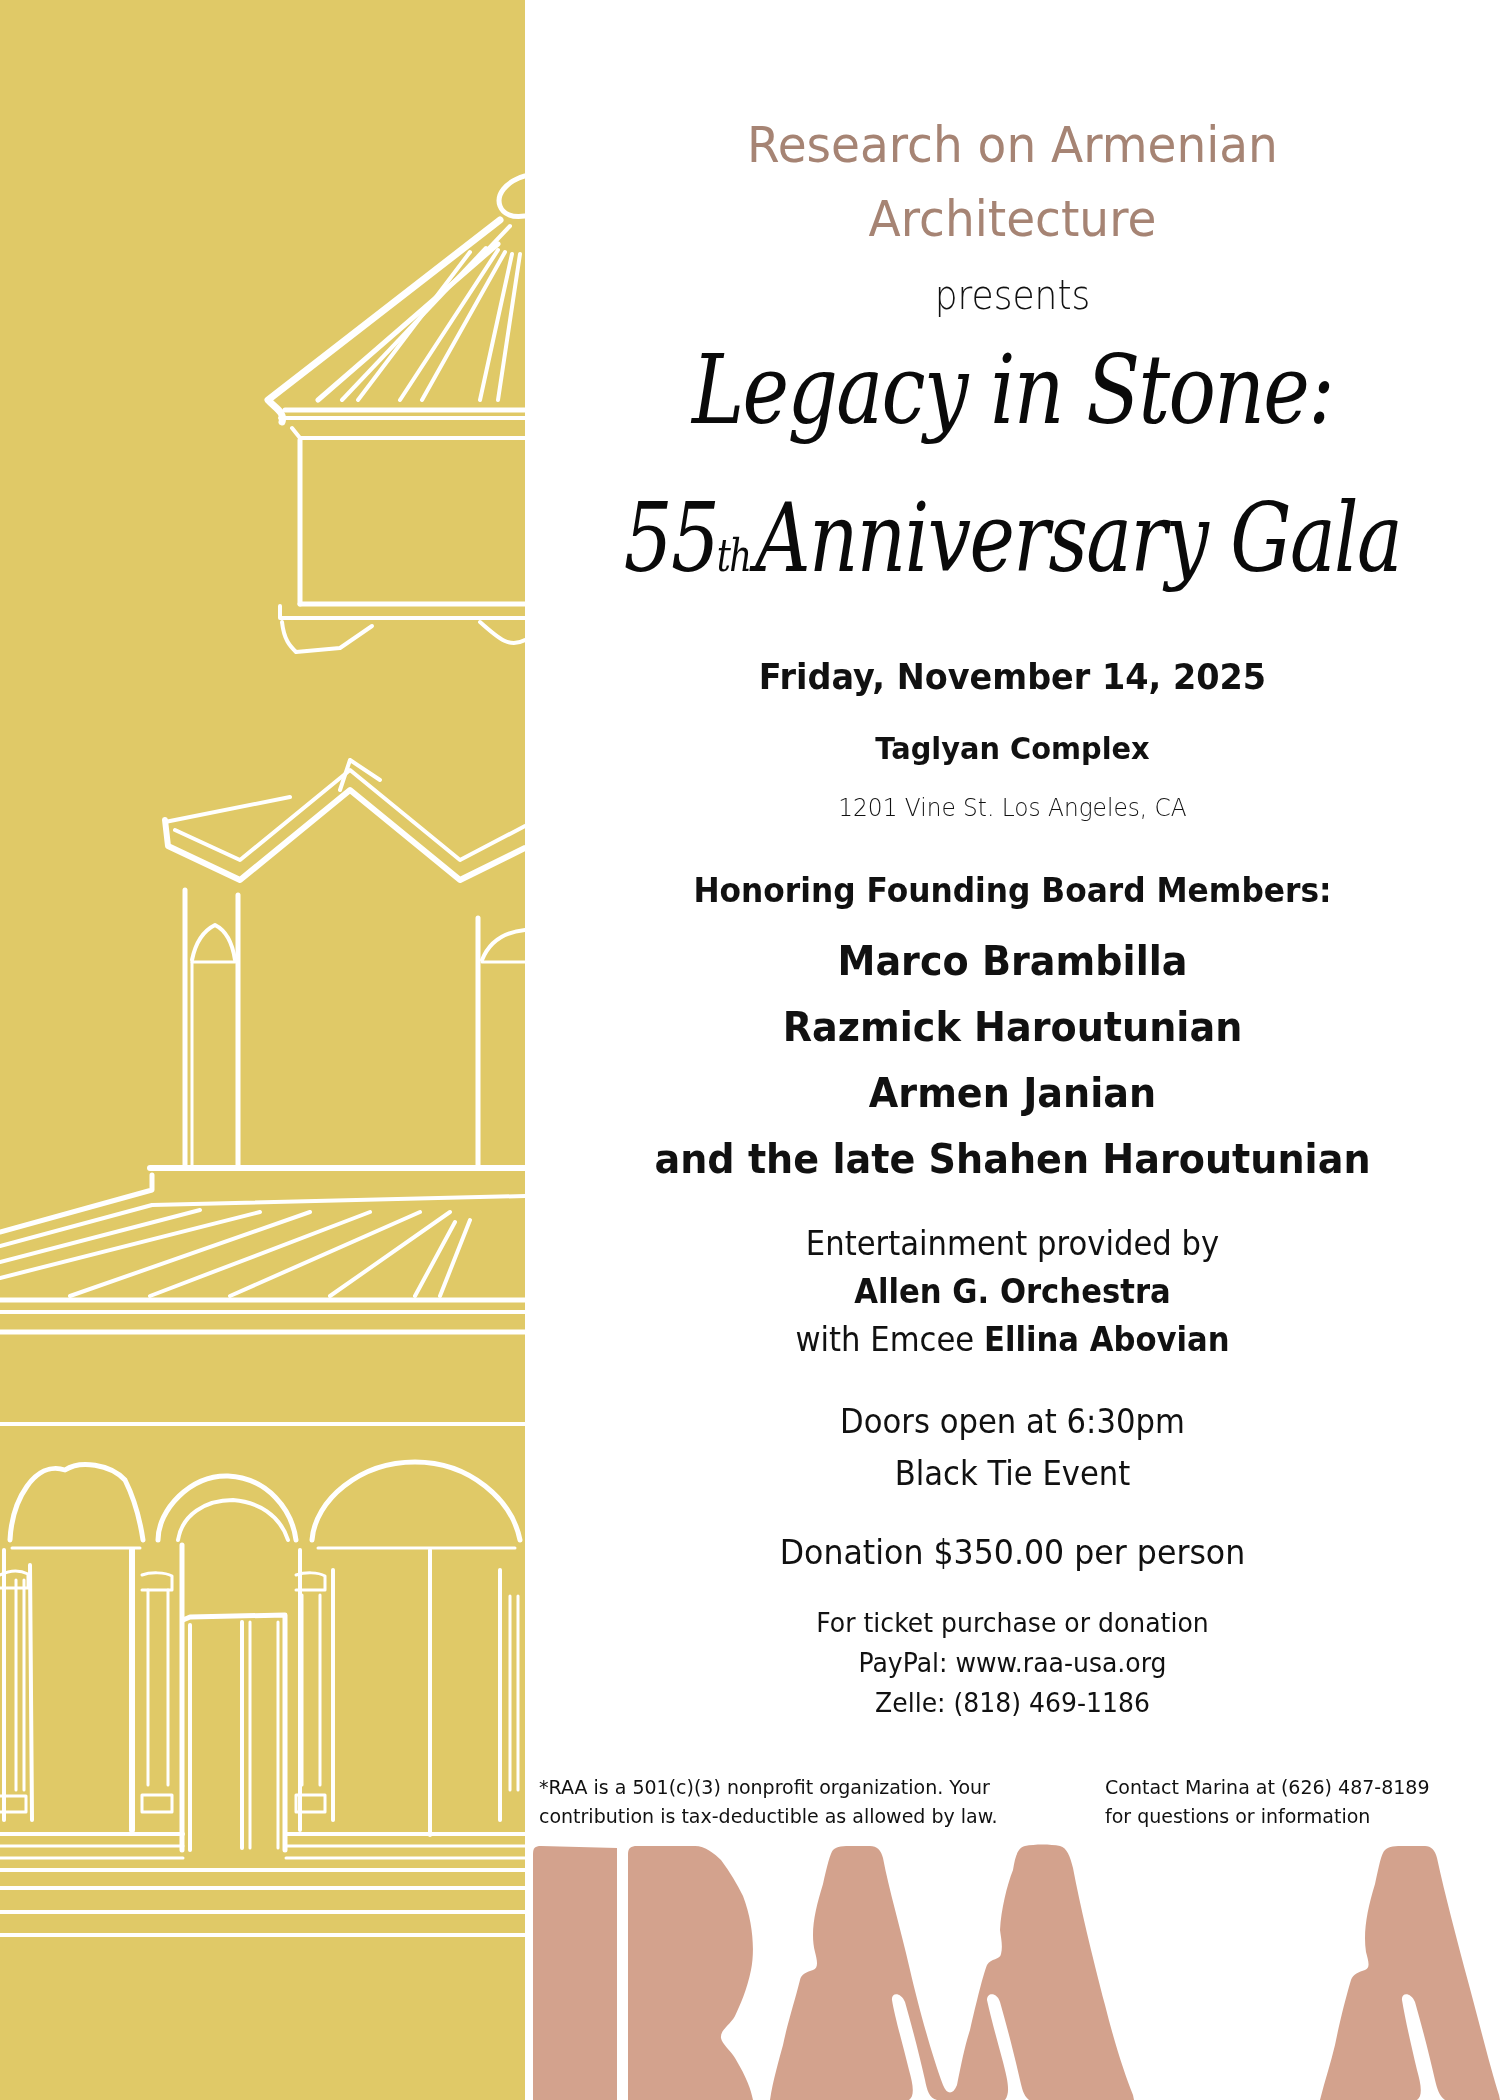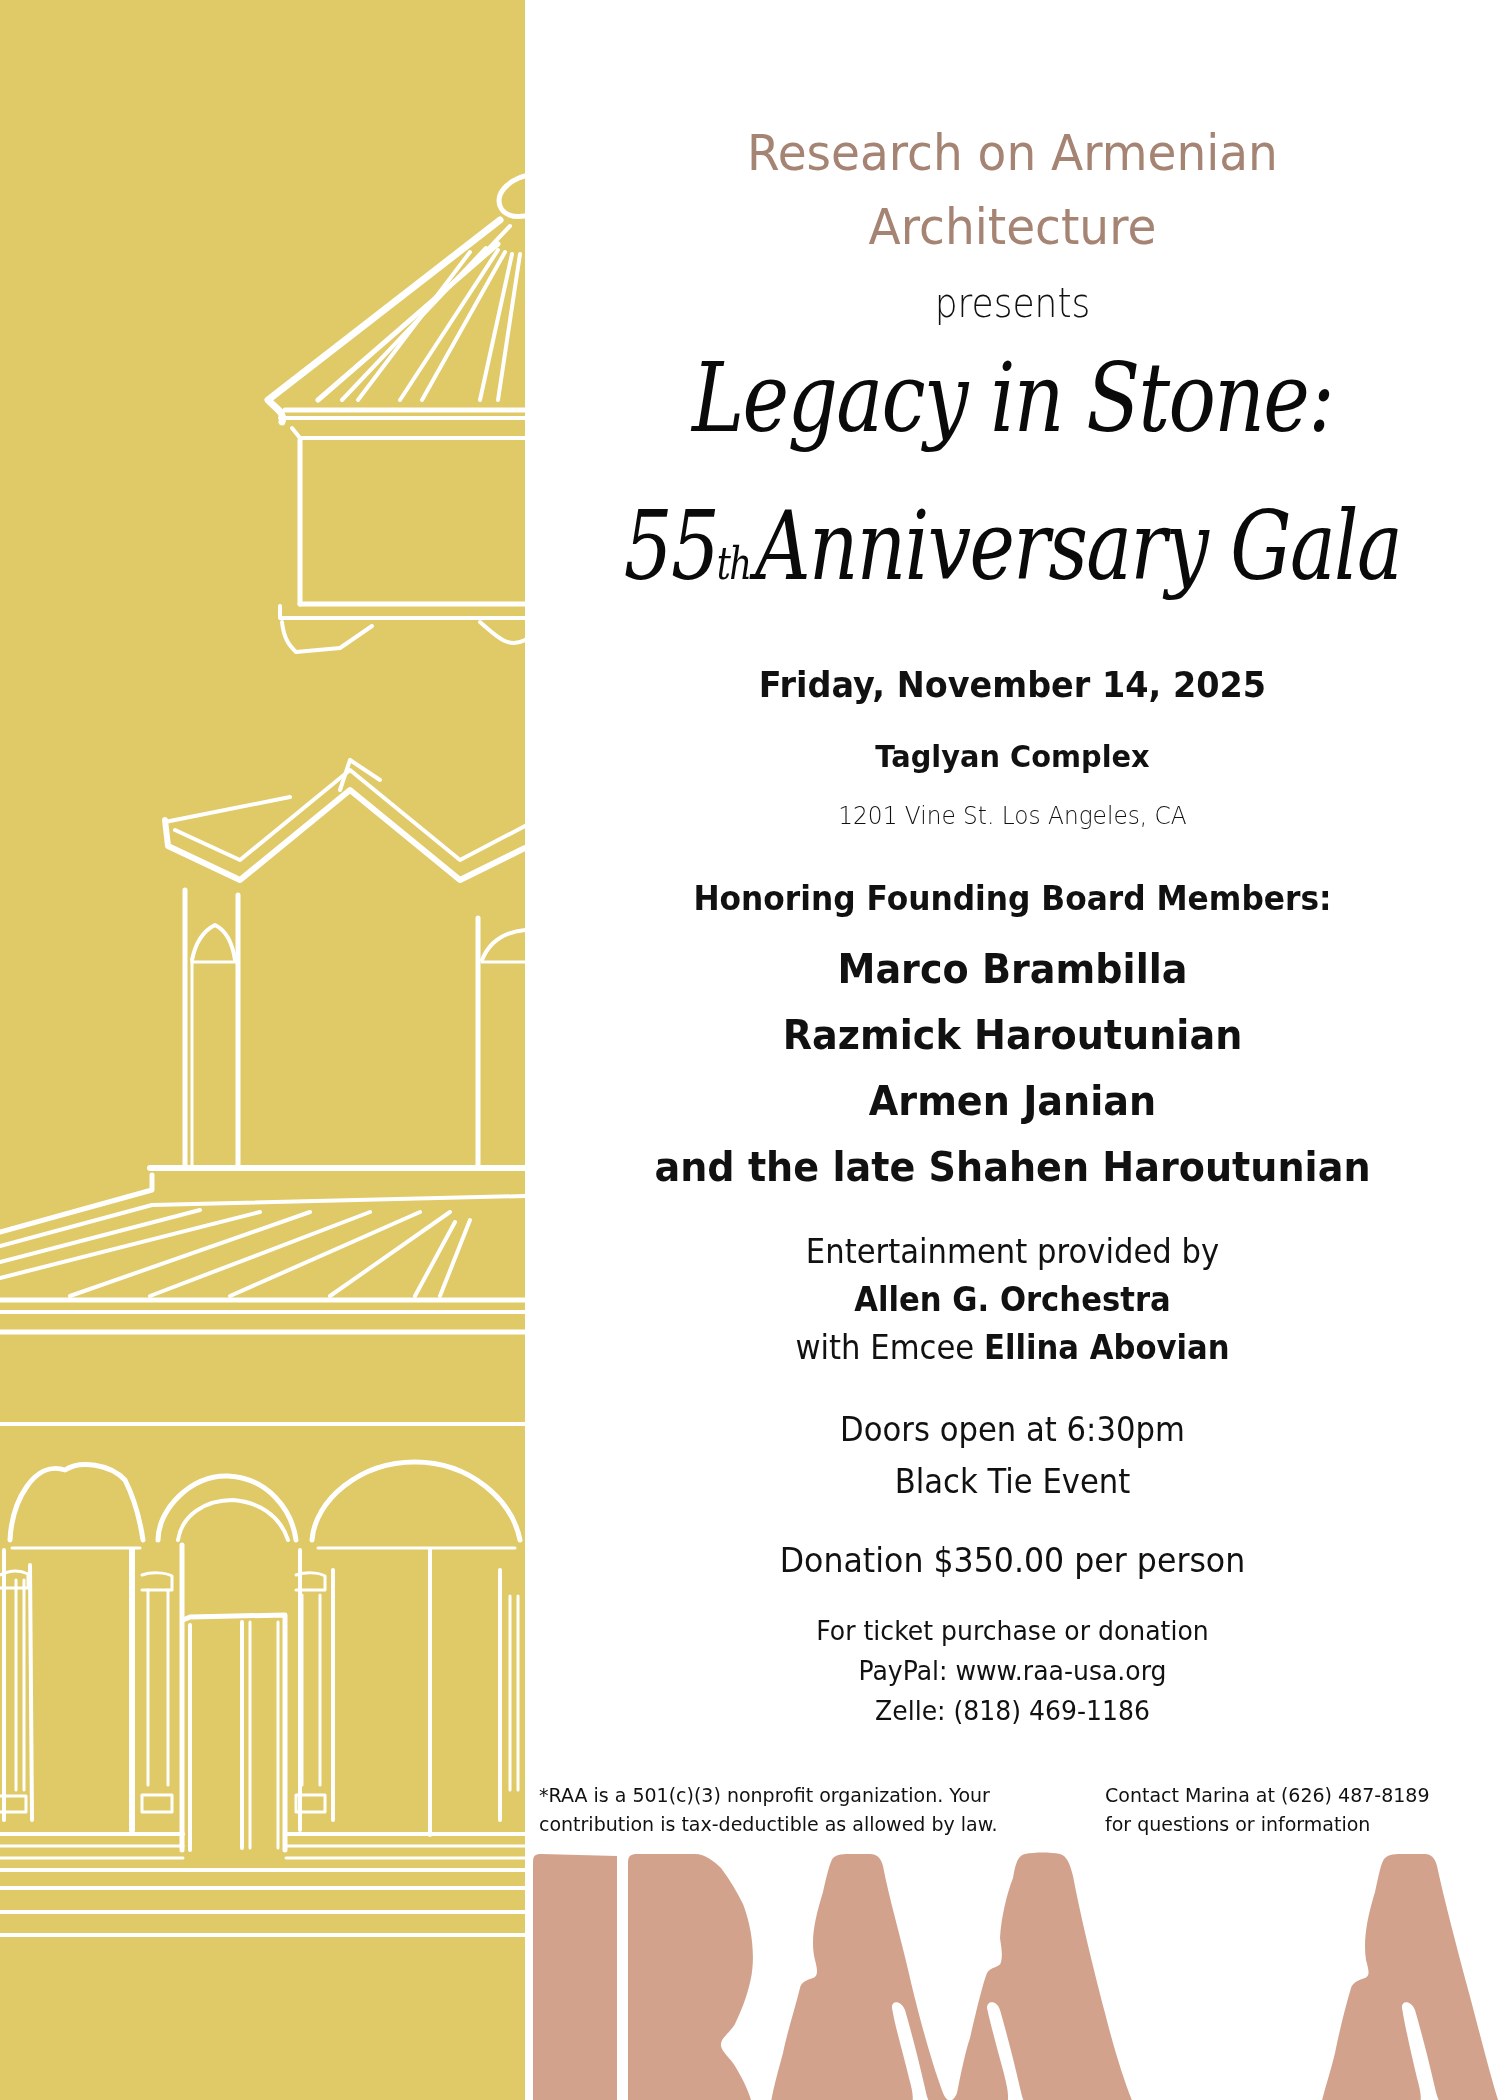--- a/index.html
+++ b/index.html
@@ -6,21 +6,21 @@
   html, body { width: 1500px; height: 2100px; background: #ffffff; overflow: hidden; }
   body { position: relative; font-family: "DejaVu Sans", sans-serif; color: #111; }
 
   .left-panel {
     position: absolute; left: 0; top: 0; width: 525px; height: 2100px;
     background: #E0C967; overflow: hidden;
   }
   .left-panel svg { position: absolute; left: 0; top: 0; }
 
   .content {
-    position: absolute; left: 525px; top: 8px; width: 975px; height: 1612px;
+    position: absolute; left: 525px; top: 0; width: 975px; height: 1612px;
   }
   .center-col { position: absolute; left: 0; width: 975px; text-align: center; }
 
   .org-title {
     top: 108px; font-size: 50px; line-height: 74px; color: #A68474;
     font-family: "DejaVu Sans", sans-serif; font-weight: 500; letter-spacing: 0px;
     transform: scaleX(0.94);
   }
   .presents { top: 270px; font-size: 40px; line-height: 50px; color: #111; font-weight: 300; transform: scaleX(0.9); }
 

